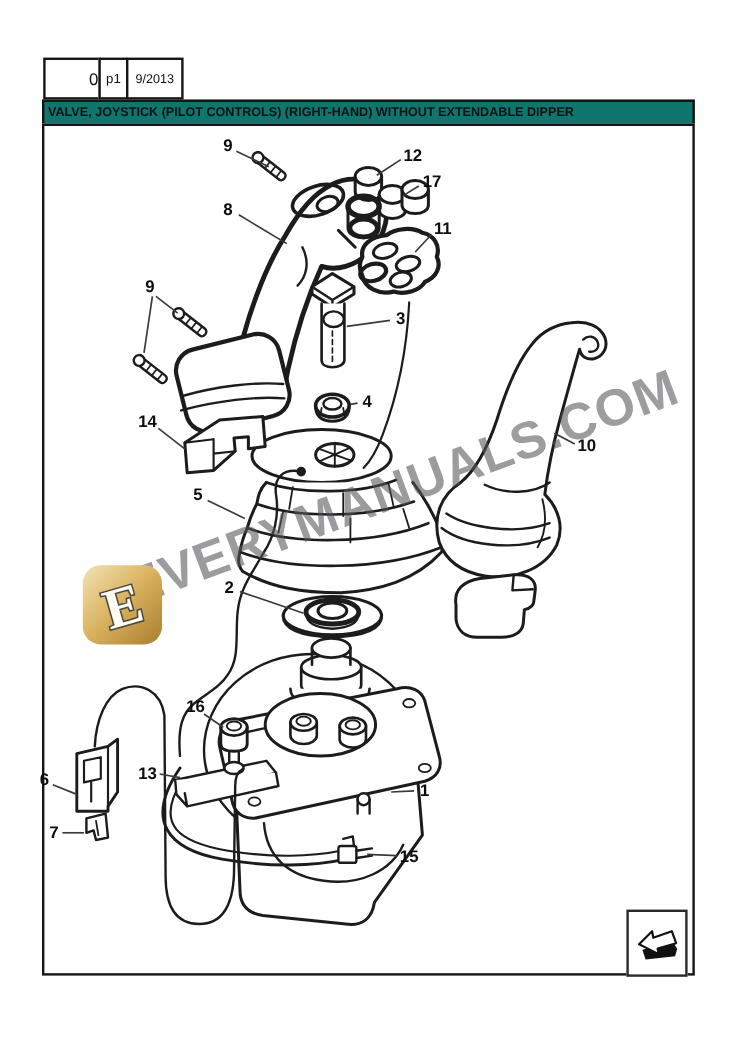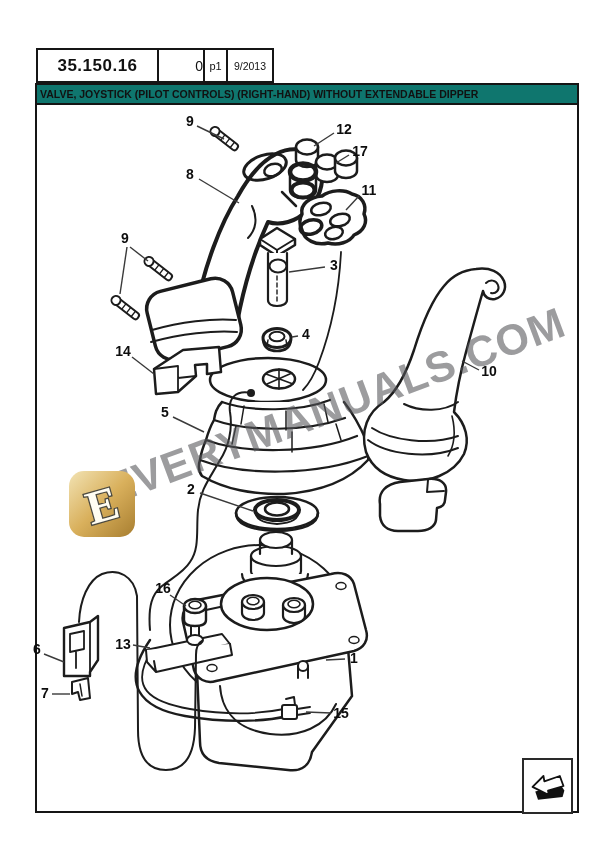--- a/index.html
+++ b/index.html
@@ -28,23 +28,20 @@
   #wm-text{font-family:"Liberation Sans",sans-serif;font-weight:bold;font-size:43px;fill:#55565a;opacity:.58;letter-spacing:1px;}
   #logo-letter{font-family:"Liberation Serif",serif;font-weight:bold;font-size:47px;fill:#fffdf2;stroke:#4c4a40;stroke-width:2.6px;paint-order:stroke;text-anchor:middle;}
   
   #nav-box{left:522px;top:758px;width:51px;height:56px;border:2px solid #2a2a2a;box-sizing:border-box;
            background:#fff;display:flex;align-items:center;justify-content:center;cursor:pointer;}
 </style>
 </head>
 <body>
 
 <div class="abs" id="hdr">
-  <div class="cell" id="code-cell">
-    <span>35.150.16</span>
-  </div>
   <div class="cell" id="rev-cell">
     <span>01</span>
   </div>
   <div class="cell" id="pg-cell">
     <span>p1</span>
   </div>
   <div class="cell" id="date-cell">
     <span>9/2013</span>
   </div>
 </div>

